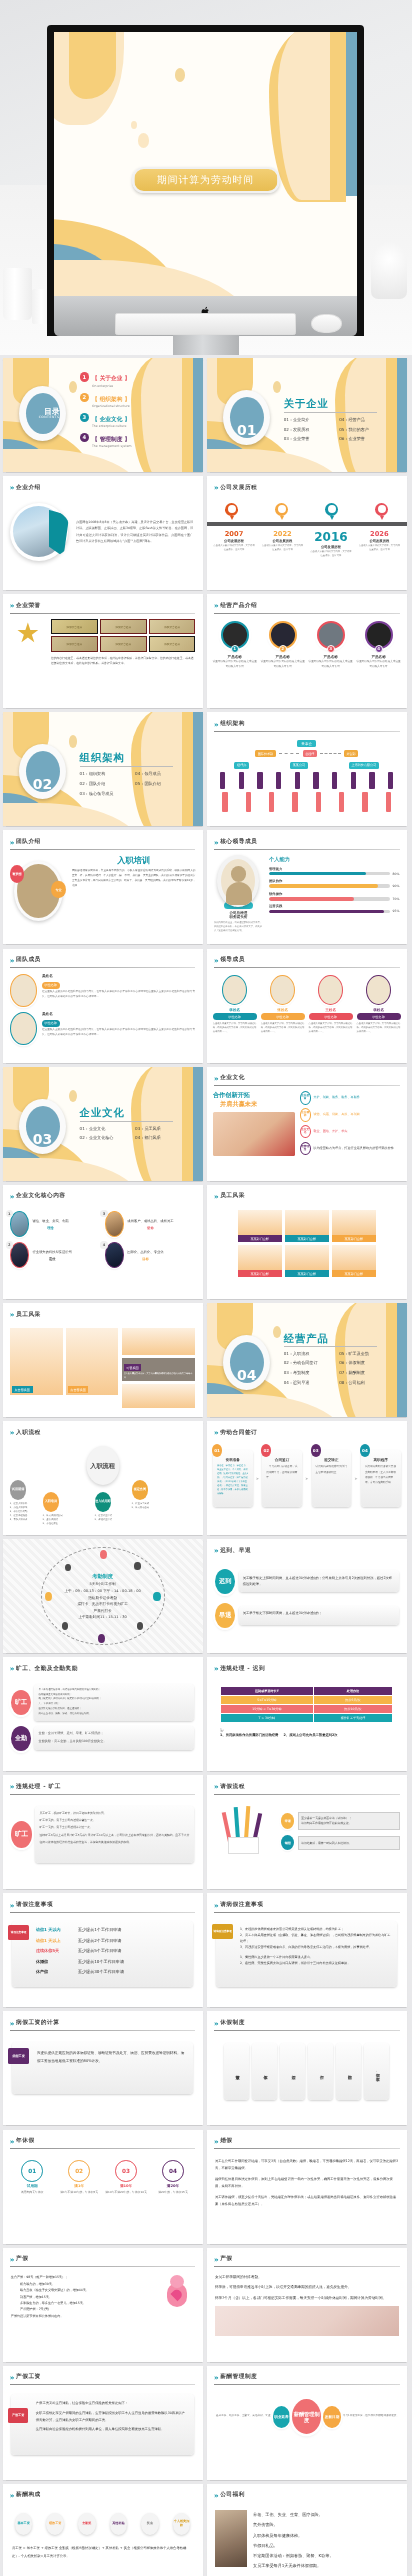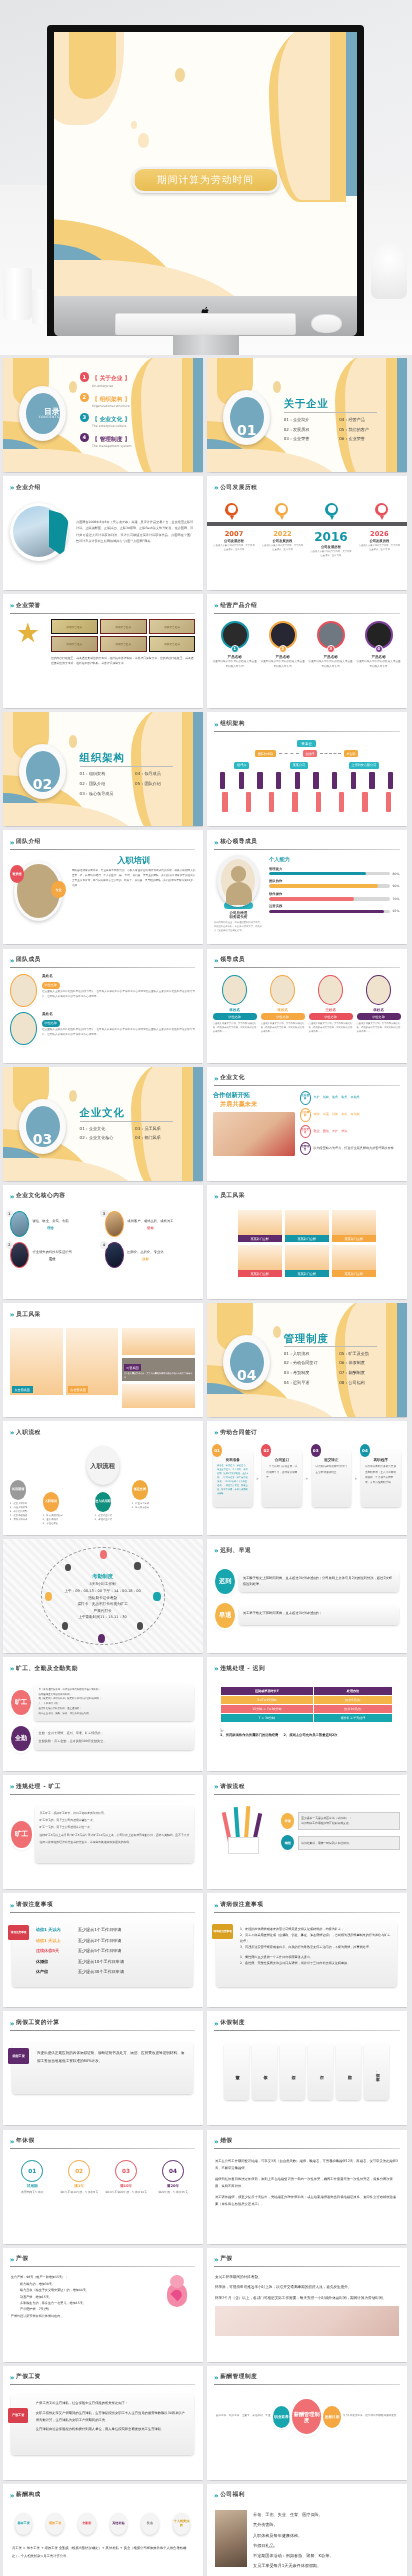--- a/index.html
+++ b/index.html
@@ -749,21 +749,21 @@
         <div class="w3"></div>
         <div class="w4"></div>
         <div class="w5"></div>
       <div class="w6"></div>
         <div class="w7"></div>
         <div class="w8"></div>
         <div class="dot"></div>
       <div class="ring">
           <i>04</i>
         </div>
-      <div class="cvtitle" style="top:29px;">管理制度</div>
+      <div class="cvtitle" style="top:29px;">经营产品</div>
       <div class="cvline" style="top:43px;"></div>
       <div class="cvlist" style="top:48px;">
         <div>01：入职流程</div>
         <div>05：旷工及全勤</div>
         <div>02：劳动合同签订</div>
         <div>06：休假制度</div>
         <div>03：考勤制度</div>
         <div>07：薪酬制度</div>
         <div>04：迟到早退</div>
         <div>08：公司福利</div>

